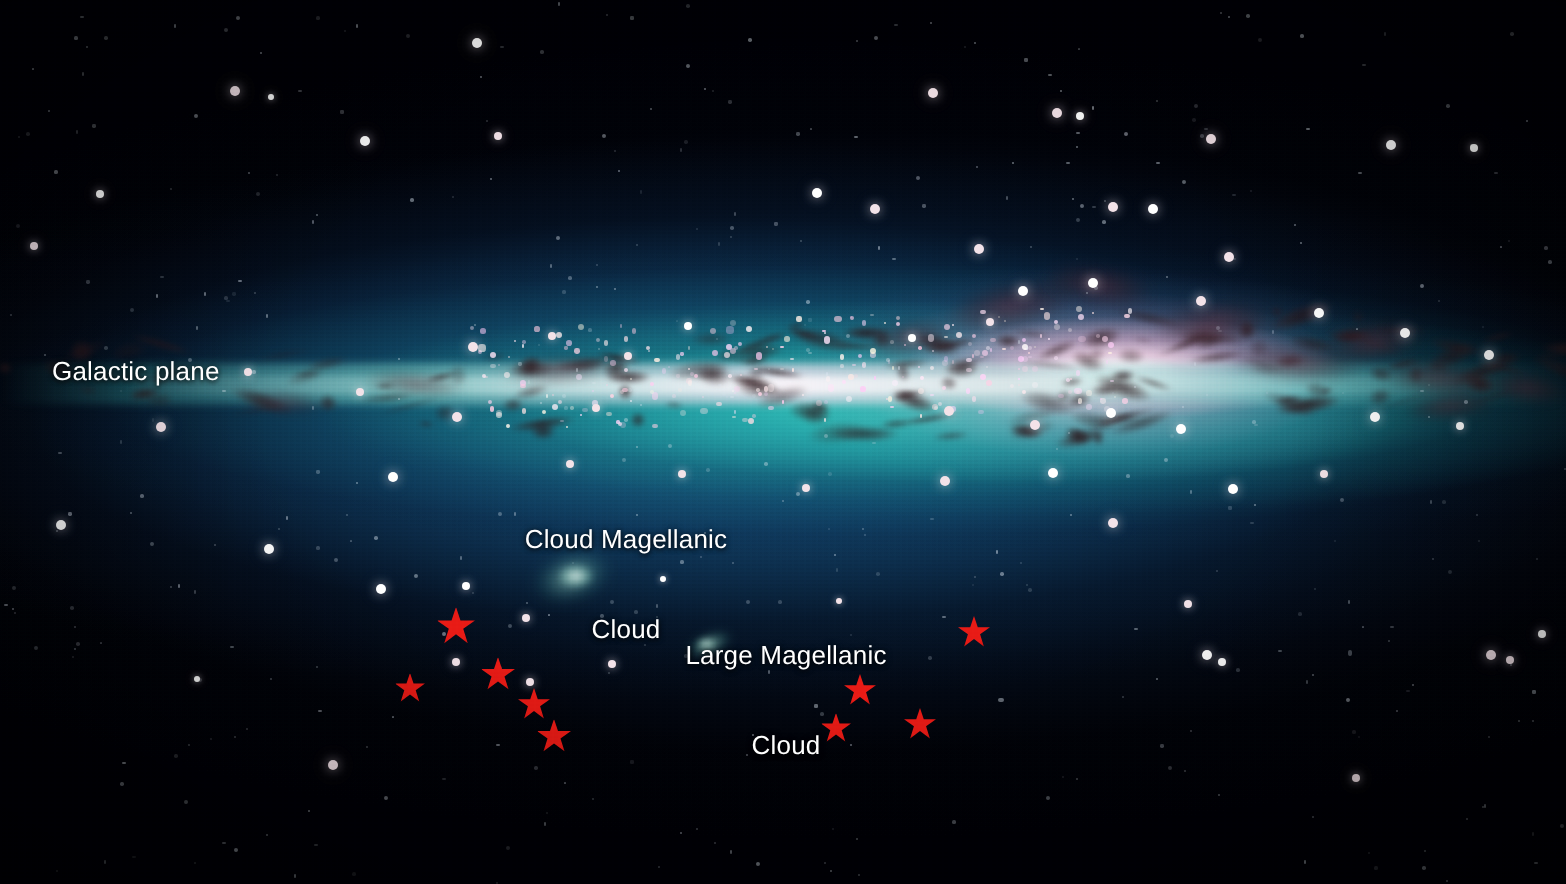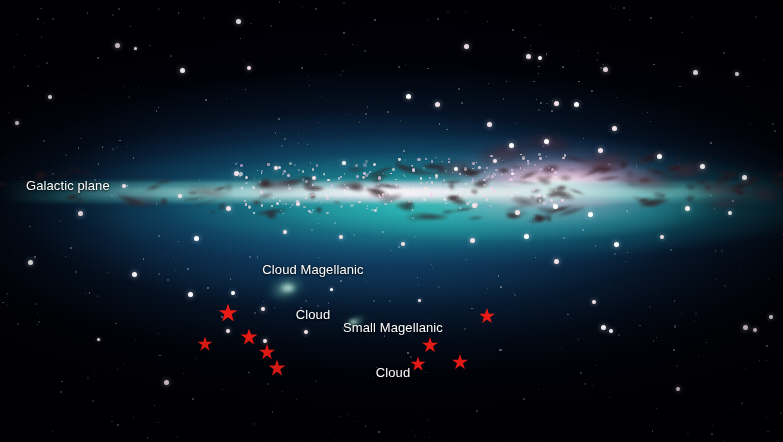--- a/index.html
+++ b/index.html
@@ -1110,17 +1110,17 @@
   <div class="halo" id="grain"></div>
 
   <div class="label" id="label-galactic-plane">Galactic plane</div>
 
   <div class="label" id="label-lmc">
     <div>Cloud Magellanic</div>
     <div>Cloud</div>
   </div>
 
   <div class="label" id="label-smc">
-    <div>Small Magellanic</div>
+    <div>Large Magellanic</div>
     <div>Cloud</div>
   </div>
 
 </div>
 
 </body></html>

